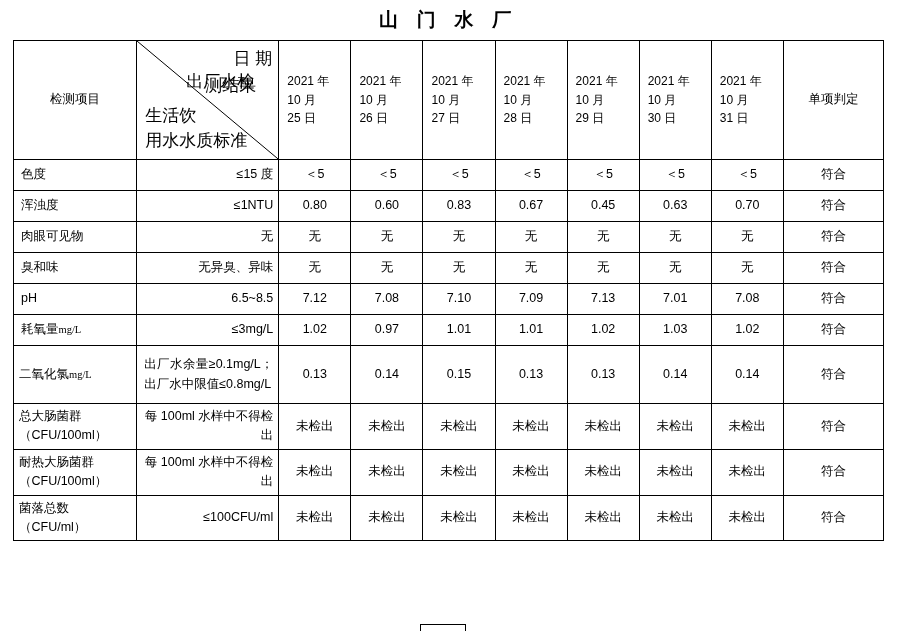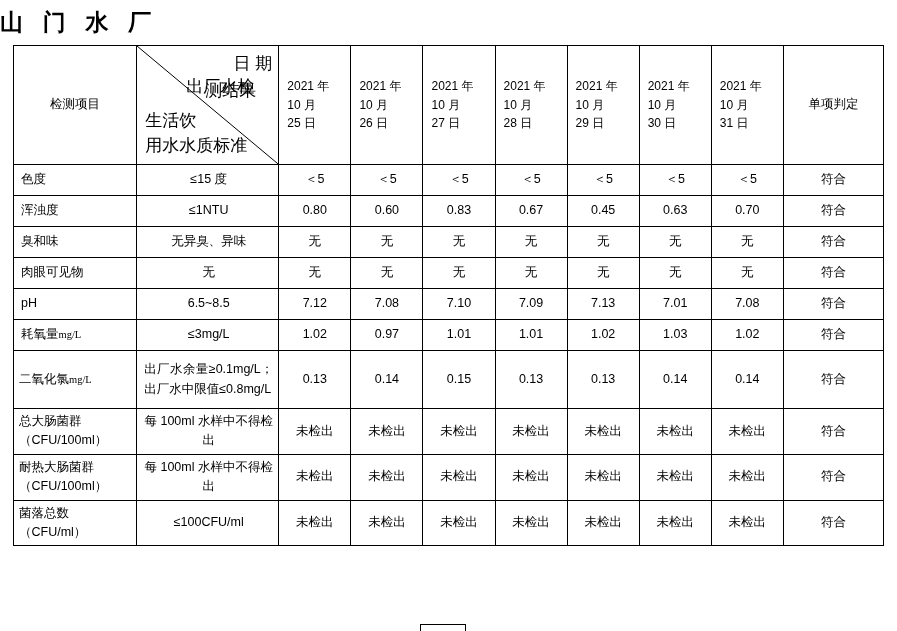--- a/index.html
+++ b/index.html
@@ -9,22 +9,22 @@
   }
   body {
     width: 897px;
     height: 631px;
     font-family: "Liberation Sans", sans-serif;
     color: #000000;
     overflow: hidden;
     position: relative;
   }
   #page-title {
-    text-align: left;
-    font-size: 23px;
+    text-align: center;
+    font-size: 19px;
     font-weight: bold;
     letter-spacing: 7px;
     padding-top: 7px;
     padding-bottom: 7px;
     font-family: "Liberation Serif", serif;
   }
   .table-wrap {
     padding: 0 13px;
     box-sizing: border-box;
   }
@@ -96,21 +96,21 @@
   }
   .cell-item {
     text-align: left;
     padding-left: 7px !important;
   }
   .cell-item.ctr {
     text-align: left;
     padding-left: 5px !important;
   }
   .cell-std {
-    text-align: center;
+    text-align: right;
     padding-left: 7px !important;
   }
   .cell-std.just {
     text-align: justify;
     text-align-last: left;
   }
   .cell-val {
     text-align: center;
   }
   .cell-verdict {
@@ -229,35 +229,35 @@
         <td class="cell-val">0.60</td>
         <td class="cell-val">0.83</td>
         <td class="cell-val">0.67</td>
         <td class="cell-val">0.45</td>
         <td class="cell-val">0.63</td>
         <td class="cell-val">0.70</td>
         <td class="cell-verdict">符合</td>
       </tr>
 
       <tr class="r-norm">
+        <td class="cell-item"><span>肉眼可见物</span></td>
+        <td class="cell-std">无</td>
+        <td class="cell-val">无</td>
+        <td class="cell-val">无</td>
+        <td class="cell-val">无</td>
+        <td class="cell-val">无</td>
+        <td class="cell-val">无</td>
+        <td class="cell-val">无</td>
+        <td class="cell-val">无</td>
+        <td class="cell-verdict">符合</td>
+      </tr>
+
+      <tr class="r-norm">
         <td class="cell-item"><span>臭和味</span></td>
         <td class="cell-std">无异臭、异味</td>
-        <td class="cell-val">无</td>
-        <td class="cell-val">无</td>
-        <td class="cell-val">无</td>
-        <td class="cell-val">无</td>
-        <td class="cell-val">无</td>
-        <td class="cell-val">无</td>
-        <td class="cell-val">无</td>
-        <td class="cell-verdict">符合</td>
-      </tr>
-
-      <tr class="r-norm">
-        <td class="cell-item"><span>肉眼可见物</span></td>
-        <td class="cell-std">无</td>
         <td class="cell-val">无</td>
         <td class="cell-val">无</td>
         <td class="cell-val">无</td>
         <td class="cell-val">无</td>
         <td class="cell-val">无</td>
         <td class="cell-val">无</td>
         <td class="cell-val">无</td>
         <td class="cell-verdict">符合</td>
       </tr>
 

